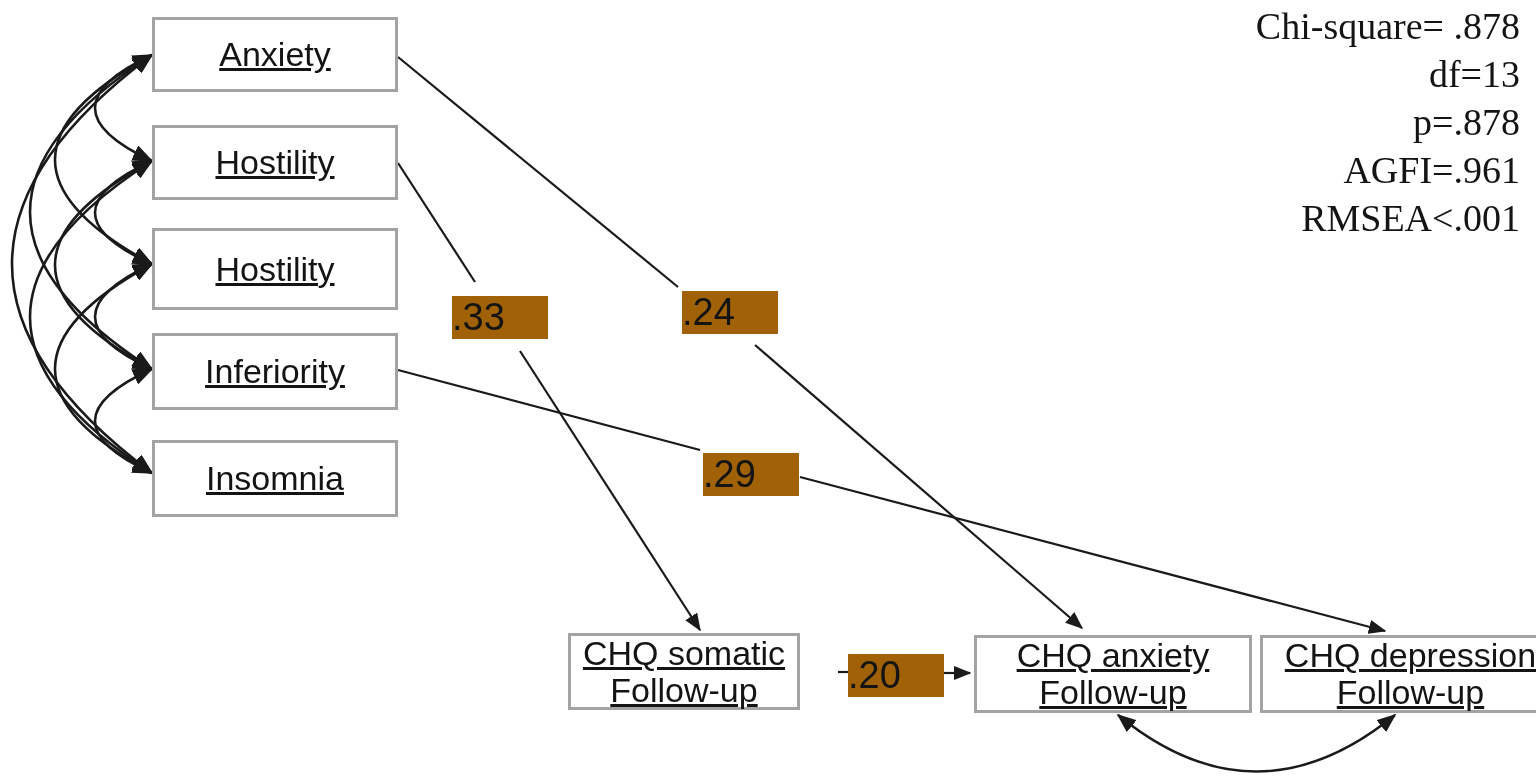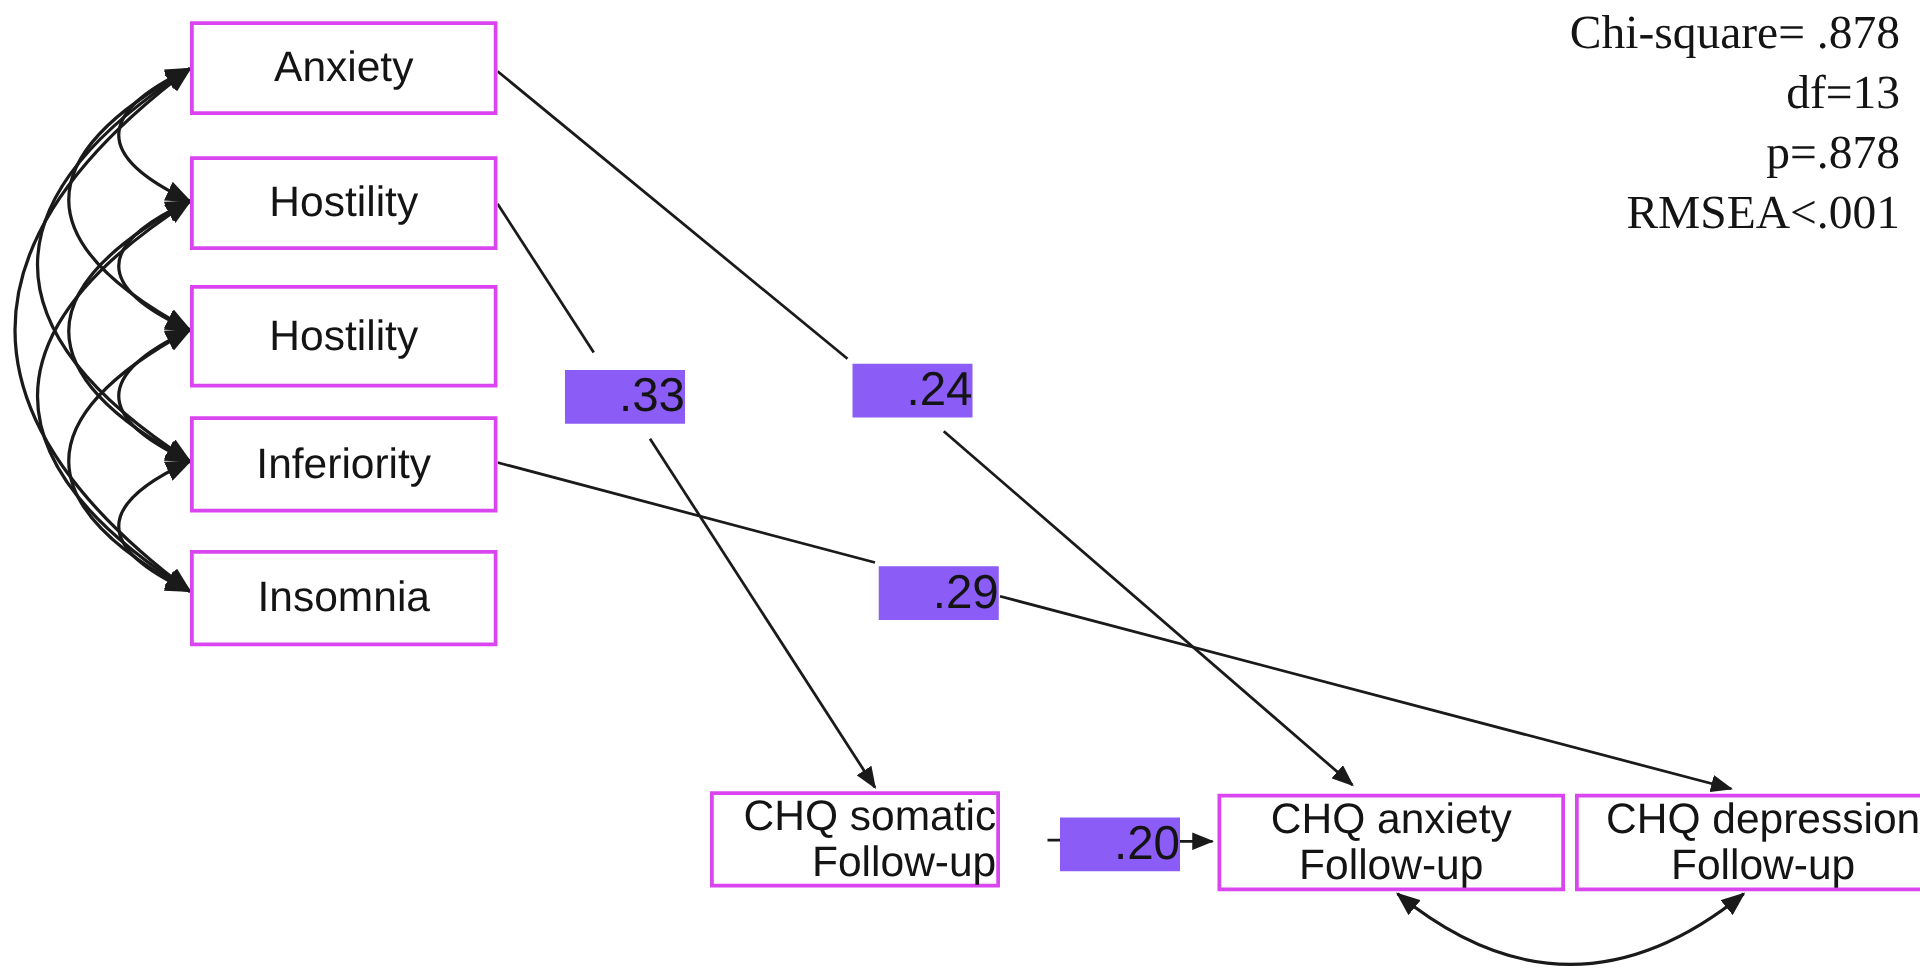--- a/index.html
+++ b/index.html
@@ -18,39 +18,40 @@
   }
   #wires {
     position: absolute;
     left: 0; top: 0;
     width: 1536px;
     height: 777px;
   }
   .box {
     position: absolute;
     box-sizing: border-box;
-    border: 3px solid #d946ef;
+    border: 3px solid #a3a3a3;
     background: #ffffff;
     display: flex;
     flex-direction: column;
     align-items: center;
     justify-content: center;
     text-align: center;
     font-size: 34px;
     line-height: 1.08;
     color: #141414;
     white-space: nowrap;
+    text-decoration: underline;
   }
   .coef {
     position: absolute;
     width: 96px;
-    text-align: right;
+    text-align: left;
     font-size: 38px;
     color: #141414;
-    background: #8b5cf6;
+    background: #a16207;
   }
   .fit-stats {
     position: absolute;
     top: 2px;
     right: 16px;
     text-align: right;
     font-size: 38px;
     line-height: 48px;
     color: #141414;
     font-family: Liberation Serif, serif;
@@ -107,21 +108,21 @@
   <div class="box" style="left:152px; top:228px; width:246px; height:82px;align-items:center;">
     <span>Hostility</span>
   </div>
   <div class="box" style="left:152px; top:333px; width:246px; height:77px;">
     <span>Inferiority</span>
   </div>
   <div class="box" style="left:152px; top:440px; width:246px; height:77px;">
     <span>Insomnia</span>
   </div>
 
-  <div class="box" style="left:568px; top:633px; width:232px; height:77px;align-items:flex-end;">
+  <div class="box" style="left:568px; top:633px; width:232px; height:77px;">
     <span>CHQ somatic</span>
     <span>Follow-up</span>
   </div>
   <div class="box" style="left:974px; top:635px; width:278px; height:78px;">
     <span>CHQ anxiety</span>
     <span>Follow-up</span>
   </div>
   <div class="box" style="left:1260px; top:635px; width:301px; height:78px;">
     <span>CHQ depression</span>
     <span>Follow-up</span>
@@ -129,16 +130,17 @@
 
   <div class="coef" style="left:452px; top:296px;">.33</div>
   <div class="coef" style="left:682px; top:291px;">.24</div>
   <div class="coef" style="left:703px; top:453px;">.29</div>
   <div class="coef" style="left:848px; top:654px;">.20</div>
 
   <div class="fit-stats">
     <div>Chi-square= .878</div>
     <div>df=13</div>
     <div>p=.878</div>
+    <div>AGFI=.961</div>
     <div>RMSEA&lt;.001</div>
   </div>
 
 </div>
 
 </body></html>

